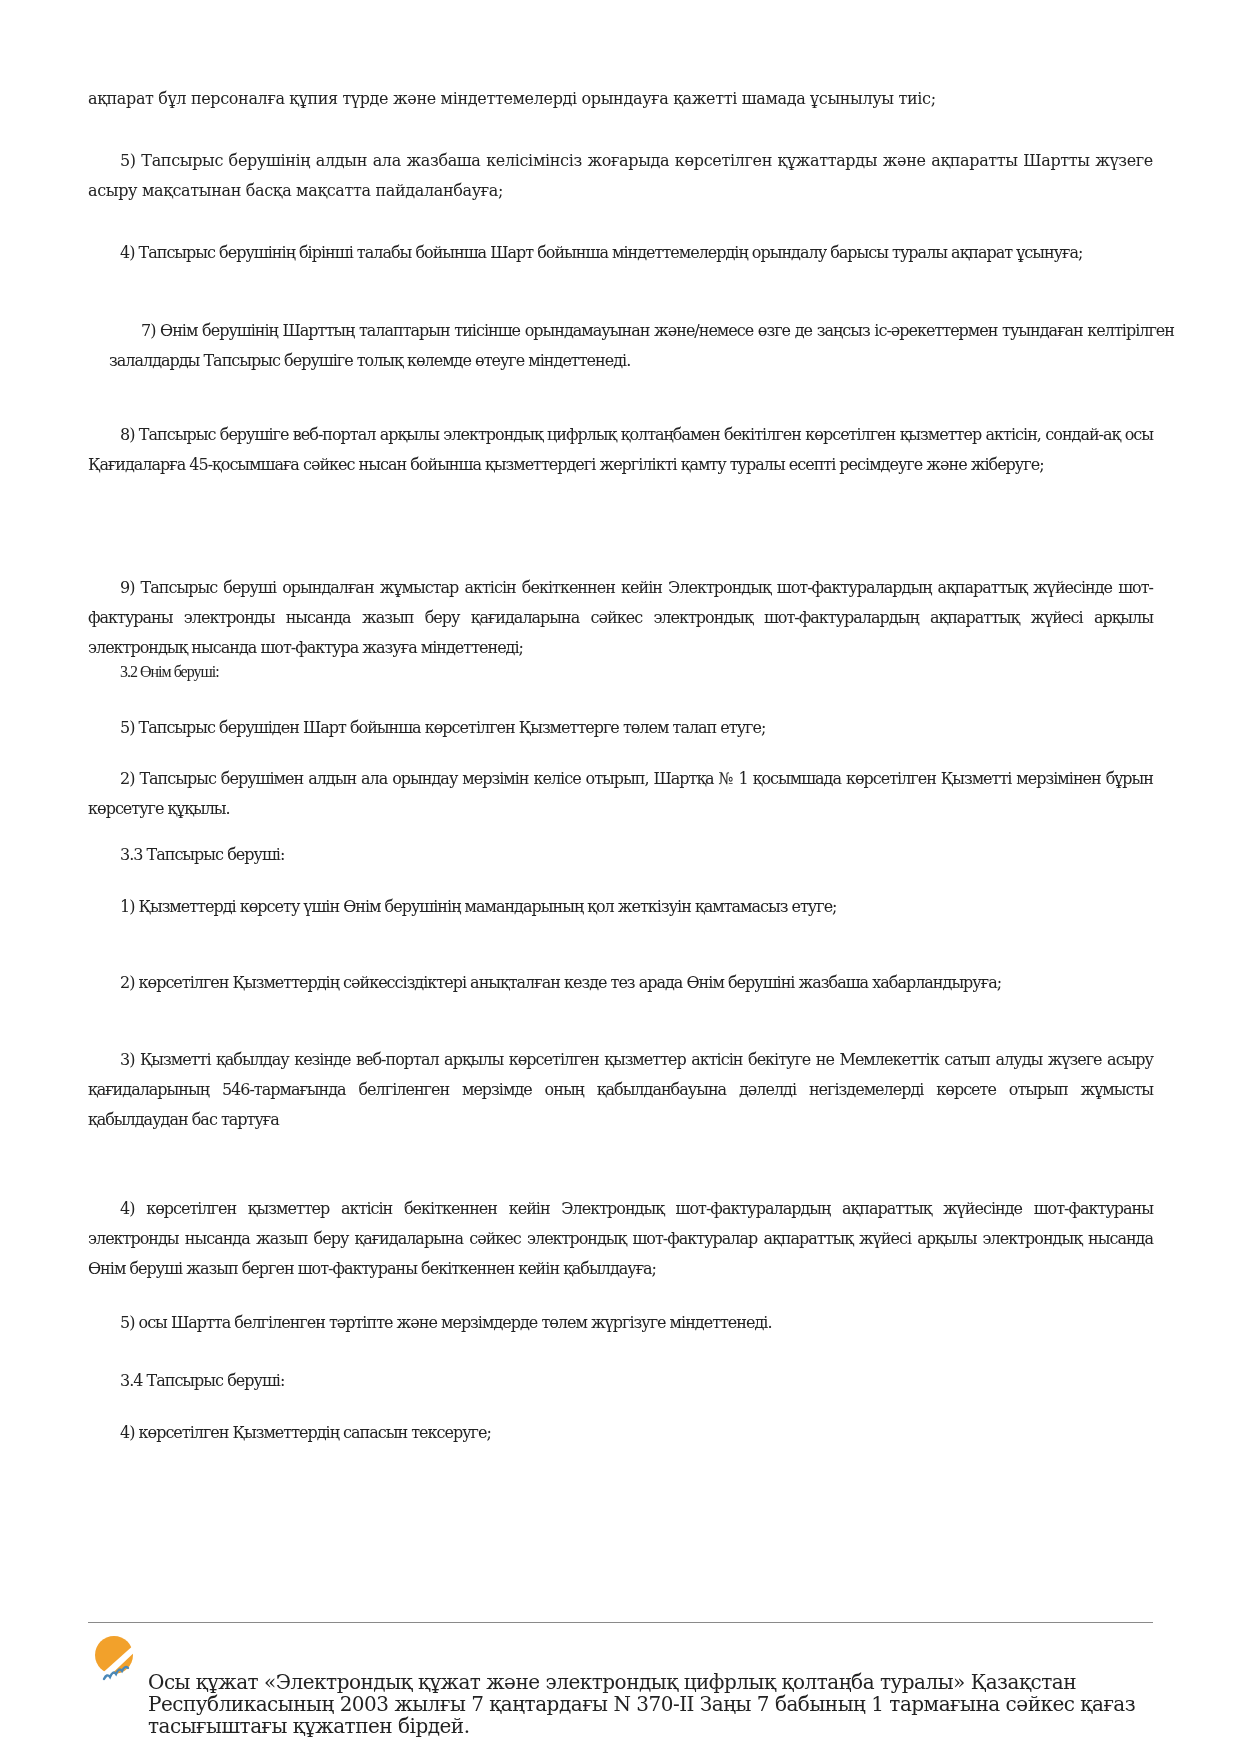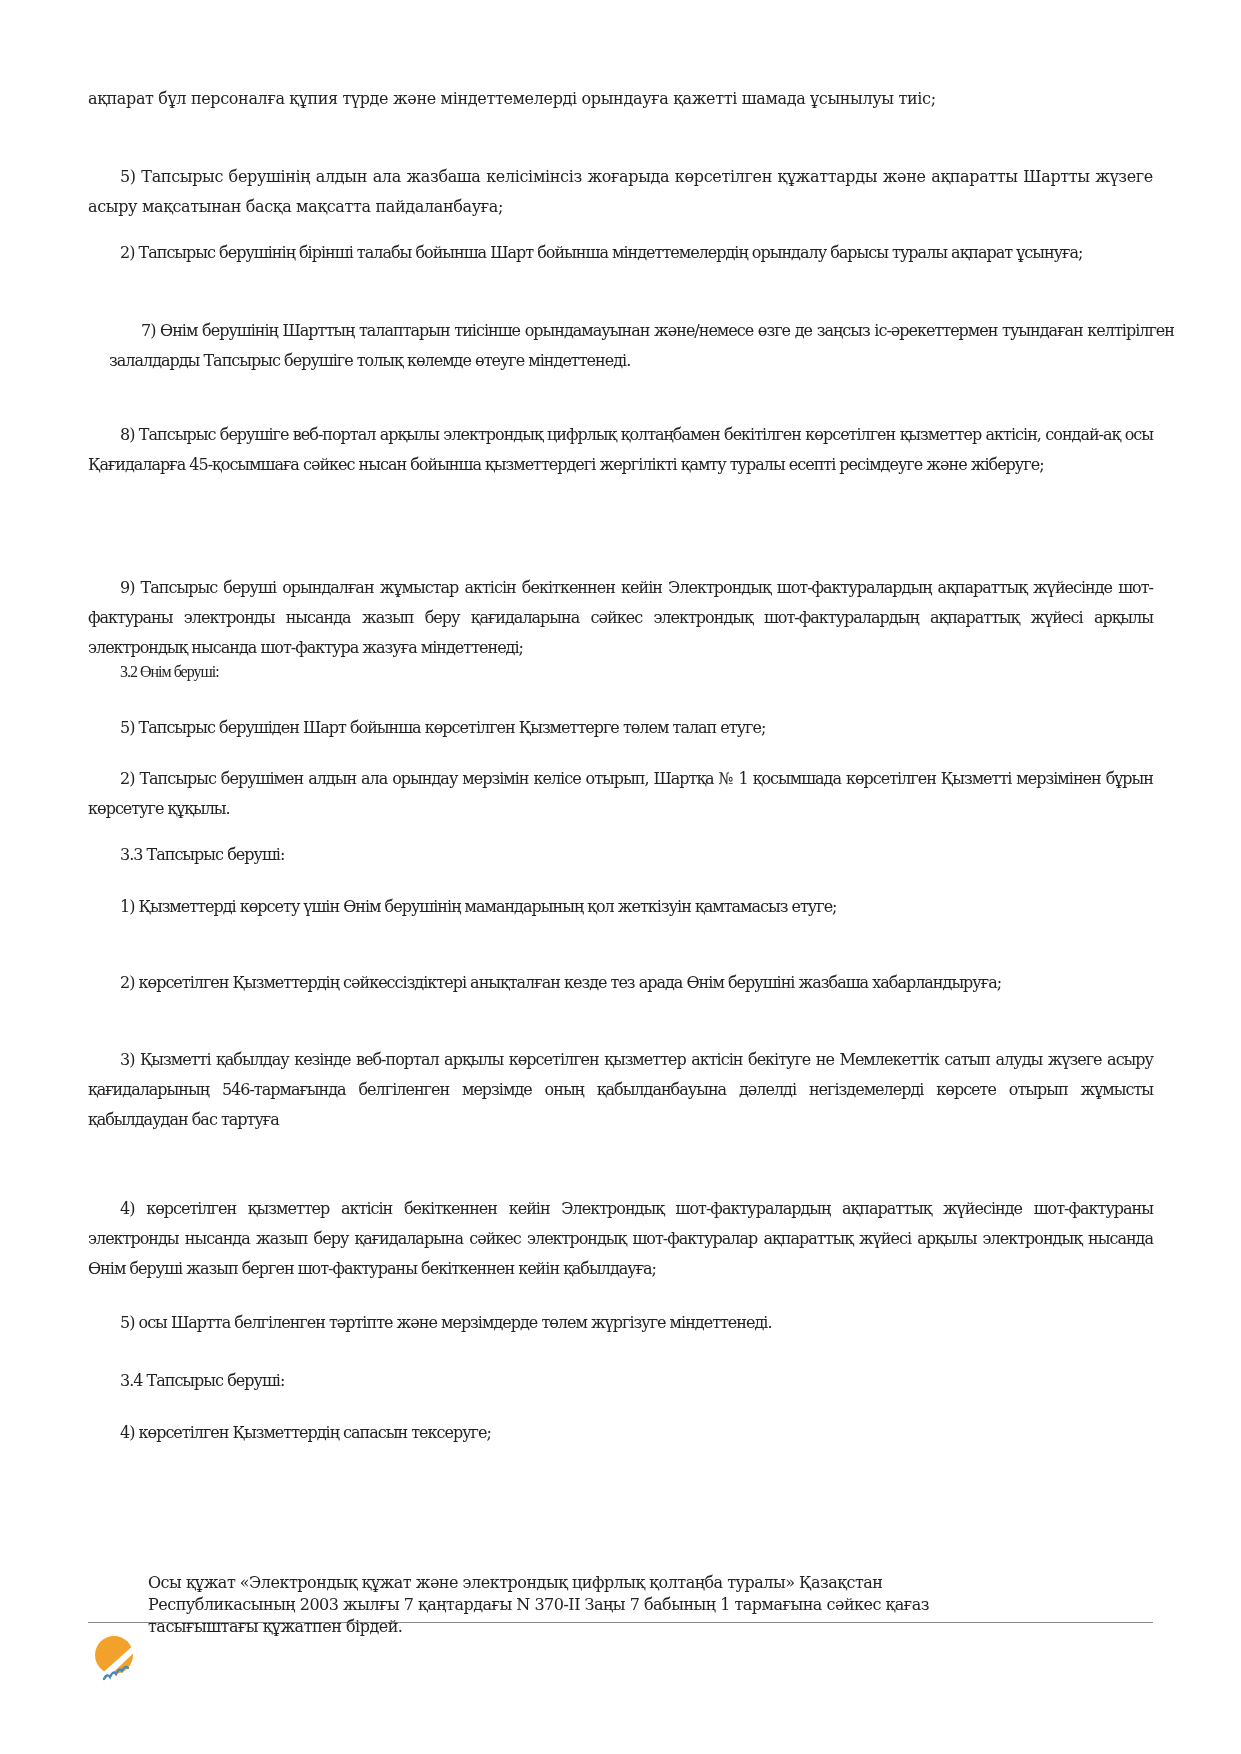--- a/index.html
+++ b/index.html
@@ -14,32 +14,32 @@
     margin: 0; letter-spacing: -0.35px;
   }
   .indent { text-indent: 32px; }
   .para.cond { letter-spacing: -1.0px; }
   .footer-rule {
     position: absolute; left: 88px; top: 1622px; width: 1065px; height: 0;
     border-top: 1.5px solid #8a8a8a;
   }
   .footer-logo { position: absolute; left: 92px; top: 1633px; width: 48px; height: 50px; }
   .footer-text {
-    position: absolute; left: 148px; top: 1572px; width: 1000px;
-    font-family: "DejaVu Serif", serif; font-size: 16px; line-height: 22px;
+    position: absolute; left: 148px; top: 1671px; width: 1000px;
+    font-family: "DejaVu Serif", serif; font-size: 20px; line-height: 22px;
     color: #222222; letter-spacing: -0.5px;
   }
 </style>
 </head>
 <body>
 
 <div class="page">
   <p class="para" style="top:84px;">ақпарат бұл персоналға құпия түрде және міндеттемелерді орындауға қажетті шамада ұсынылуы тиіс;</p>
-  <p class="para indent" style="top:162px;">5) Тапсырыс берушінің алдын ала жазбаша келісімінсіз жоғарыда көрсетілген құжаттарды және ақпаратты Шартты жүзеге асыру мақсатынан басқа мақсатта пайдаланбауға;</p>
-  <p class="para indent cond" style="top:238px;">2) Тапсырыс берушінің бірінші талабы бойынша Шарт бойынша міндеттемелердің орындалу барысы туралы ақпарат ұсынуға;</p>
+  <p class="para indent" style="top:146px;">5) Тапсырыс берушінің алдын ала жазбаша келісімінсіз жоғарыда көрсетілген құжаттарды және ақпаратты Шартты жүзеге асыру мақсатынан басқа мақсатта пайдаланбауға;</p>
+  <p class="para indent cond" style="top:238px;">4) Тапсырыс берушінің бірінші талабы бойынша Шарт бойынша міндеттемелердің орындалу барысы туралы ақпарат ұсынуға;</p>
   <p class="para indent cond" style="top:316px;margin-left:21px;">7) Өнім берушінің Шарттың талаптарын тиісінше орындамауынан және/немесе өзге де заңсыз іс-әрекеттермен туындаған келтірілген залалдарды Тапсырыс берушіге толық көлемде өтеуге міндеттенеді.</p>
   <p class="para indent cond" style="top:420px;">8) Тапсырыс берушіге веб-портал арқылы электрондық цифрлық қолтаңбамен бекітілген көрсетілген қызметтер актісін, сондай-ақ осы Қағидаларға 45-қосымшаға сәйкес нысан бойынша қызметтердегі жергілікті қамту туралы есепті ресімдеуге және жіберуге;</p>
   <p class="para indent cond" style="top:525px;margin-top:48px;">9) Тапсырыс беруші орындалған жұмыстар актісін бекіткеннен кейін Электрондық шот-фактуралардың ақпараттық жүйесінде шот-фактураны электронды нысанда жазып беру қағидаларына сәйкес электрондық шот-фактуралардың ақпараттық жүйесі арқылы электрондық нысанда шот-фактура жазуға міндеттенеді;</p>
   <p class="para indent cond" style="top:657px;font-family:Liberation Serif, serif;">3.2 Өнім беруші:</p>
   <p class="para indent cond" style="top:713px;">5) Тапсырыс берушіден Шарт бойынша көрсетілген Қызметтерге төлем талап етуге;</p>
   <p class="para indent cond" style="top:764px;">2) Тапсырыс берушімен алдын ала орындау мерзімін келісе отырып, Шартқа № 1 қосымшада көрсетілген Қызметті мерзімінен бұрын көрсетуге құқылы.</p>
   <p class="para indent cond" style="top:840px;">3.3 Тапсырыс беруші:</p>
   <p class="para indent cond" style="top:892px;">1) Қызметтерді көрсету үшін Өнім берушінің мамандарының қол жеткізуін қамтамасыз етуге;</p>
   <p class="para indent cond" style="top:968px;">2) көрсетілген Қызметтердің сәйкессіздіктері анықталған кезде тез арада Өнім берушіні жазбаша хабарландыруға;</p>
   <p class="para indent cond" style="top:1045px;">3) Қызметті қабылдау кезінде веб-портал арқылы көрсетілген қызметтер актісін бекітуге не Мемлекеттік сатып алуды жүзеге асыру қағидаларының 546-тармағында белгіленген мерзімде оның қабылданбауына дәлелді негіздемелерді көрсете отырып жұмысты қабылдаудан бас тартуға</p>

